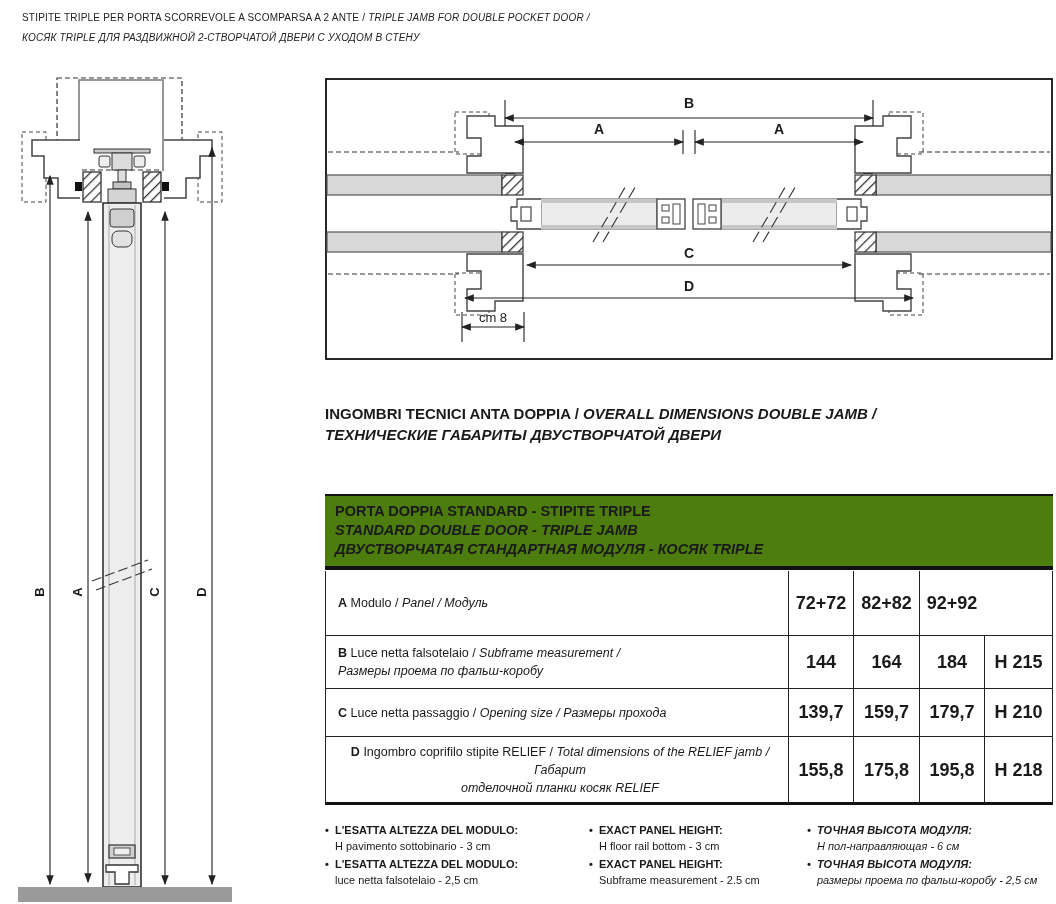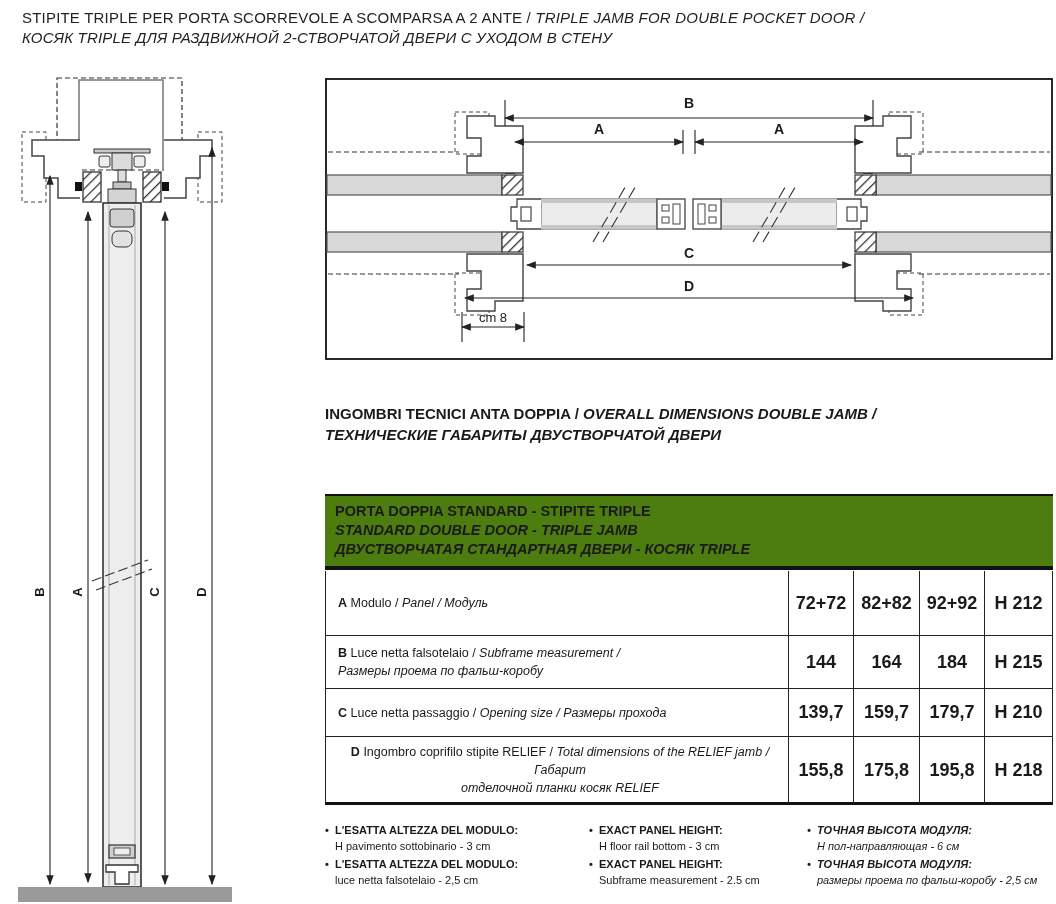--- a/index.html
+++ b/index.html
@@ -1,20 +1,20 @@
 <!DOCTYPE html>
 <html><head>
 <meta charset="utf-8">
 <style>
   * { margin:0; padding:0; box-sizing:border-box; }
   body { background:#fff; font-family:"Liberation Sans", sans-serif; color:#1a1a1a; }
   .page { position:relative; width:1056px; height:904px; background:#ffffff; overflow:hidden; }
 
   
-  .hdr { position:absolute; left:22px; top:8px; font-size:15px; line-height:20px; letter-spacing:.2px; color:#222; }
+  .hdr { position:absolute; left:22px; top:8px; font-size:10px; line-height:20px; letter-spacing:.2px; color:#222; }
   .hdr .it { font-style:italic; }
 
   
   .draw { position:absolute; }
   svg text { font-family:"Liberation Sans", sans-serif; font-weight:bold; font-size:13px; fill:#1a1a1a; }
   .plan-label { font-size:14px; }
   .cm8 { font-weight:normal; font-size:13px; }
 
   
   .sec-head { position:absolute; left:325px; top:403px; font-size:15px; font-weight:bold; line-height:21px; width:728px; }
@@ -233,33 +233,32 @@
   </svg>
 
   <div class="sec-head">
     <div><span>INGOMBRI TECNICI ANTA DOPPIA / </span><span class="it">OVERALL DIMENSIONS DOUBLE JAMB /</span></div>
     <div class="it">ТЕХНИЧЕСКИЕ ГАБАРИТЫ ДВУСТВОРЧАТОЙ ДВЕРИ</div>
   </div>
 
   <div class="tbl-title">
     <div>PORTA DOPPIA STANDARD - STIPITE TRIPLE</div>
     <div class="it">STANDARD DOUBLE DOOR - TRIPLE JAMB</div>
-    <div class="it">ДВУСТВОРЧАТАЯ СТАНДАРТНАЯ ДВЕРИ - КОСЯК TRIPLE</div>
+    <div class="it">ДВУСТВОРЧАТАЯ СТАНДАРТНАЯ МОДУЛЯ - КОСЯК TRIPLE</div>
   </div>
 
   <div class="tbl">
 
     <div class="trow r-a">
       <div class="tlabel">
         <div><span class="b">A</span> <span>Modulo / </span><span class="it">Panel / Модуль</span></div>
       </div>
       <div class="tval">72+72</div>
       <div class="tval">82+82</div>
       <div class="tval">92+92</div>
-      <div class="tval">H 212</div>
     </div>
 
     <div class="trow r-b">
       <div class="tlabel">
         <div><span class="b">B</span> <span>Luce netta falsotelaio / </span><span class="it">Subframe measurement /</span></div>
         <div class="it">Размеры проема по фальш-коробу</div>
       </div>
       <div class="tval">144</div>
       <div class="tval">164</div>
       <div class="tval">184</div>

